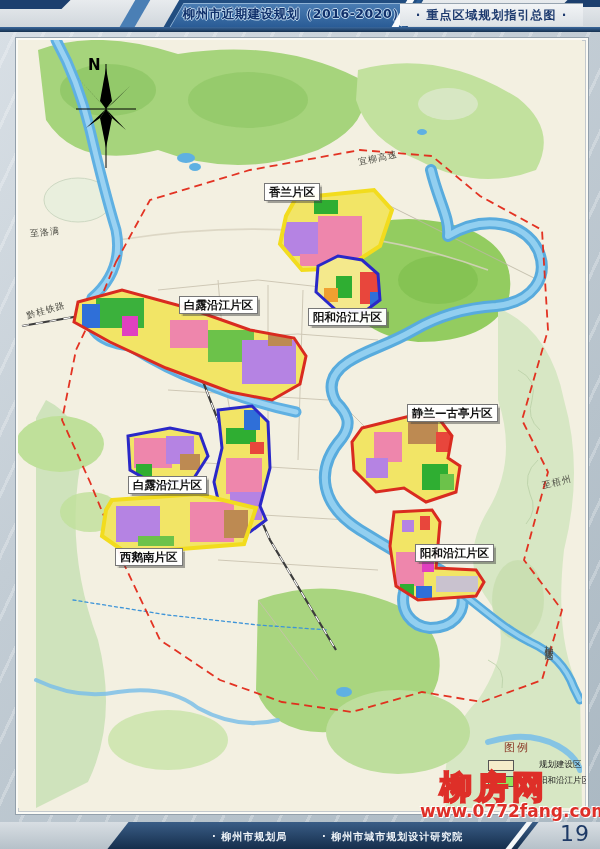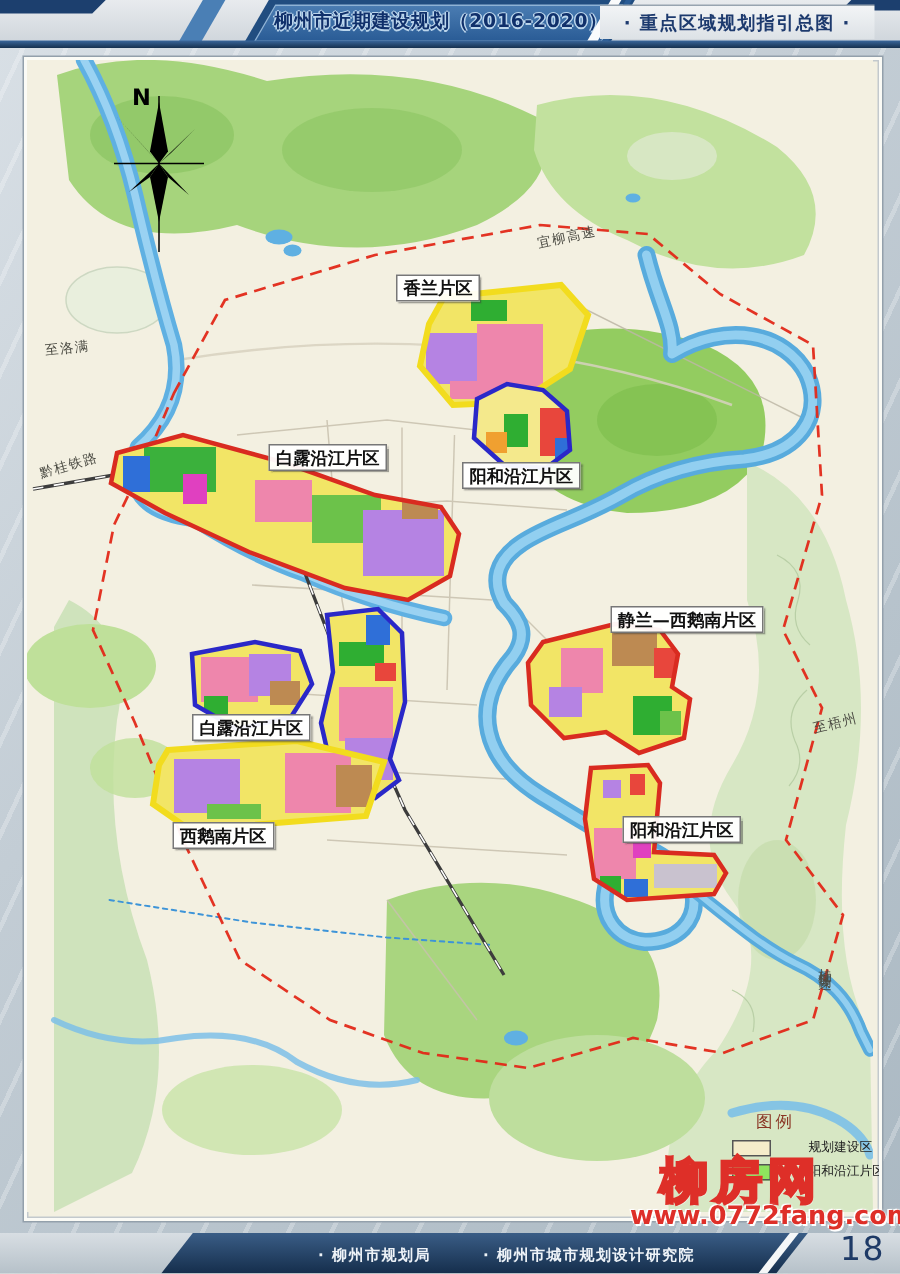--- a/index.html
+++ b/index.html
@@ -292,21 +292,21 @@
   </svg>
 
   <div class="compass">
     <div class="n">N</div>
   </div>
 
 
   <div class="dlabel" style="left:246px;top:143px">香兰片区</div>
   <div class="dlabel" style="left:161px;top:256px">白露沿江片区</div>
   <div class="dlabel" style="left:290px;top:268px">阳和沿江片区</div>
-  <div class="dlabel" style="left:389px;top:364px">静兰—西鹅南片区</div>
+  <div class="dlabel" style="left:389px;top:364px">静兰—古亭片区</div>
   <div class="dlabel" style="left:110px;top:436px">白露沿江片区</div>
   <div class="dlabel" style="left:97px;top:508px">西鹅南片区</div>
   <div class="dlabel" style="left:397px;top:504px">阳和沿江片区</div>
 
   <div class="plabel" style="left:12px;top:186px;transform:rotate(-6deg)">至洛满</div>
   <div class="plabel" style="left:8px;top:264px;transform:rotate(-16deg)">黔桂铁路</div>
   <div class="plabel" style="left:340px;top:112px;transform:rotate(-12deg)">宜柳高速</div>
   <div class="plabel" style="left:524px;top:436px;transform:rotate(-14deg)">至梧州</div>
   <div class="plabel" style="left:524px;top:598px;writing-mode:vertical-rl;letter-spacing:2px">桂柳高速</div>
 
@@ -324,14 +324,14 @@
 </div>
 
 <div class="wm-brand">柳房网</div>
 <div class="wm-url">www.0772fang.com</div>
 
 <div class="footer">
   <div class="ftr-navy"></div>
   <div class="ftr-slash"></div>
   <div class="ftr-txt" style="left:212px">· 柳州市规划局</div>
   <div class="ftr-txt" style="left:322px">· 柳州市城市规划设计研究院</div>
-  <div class="ftr-page">18</div>
+  <div class="ftr-page">19</div>
 </div>
 
 </body></html>

